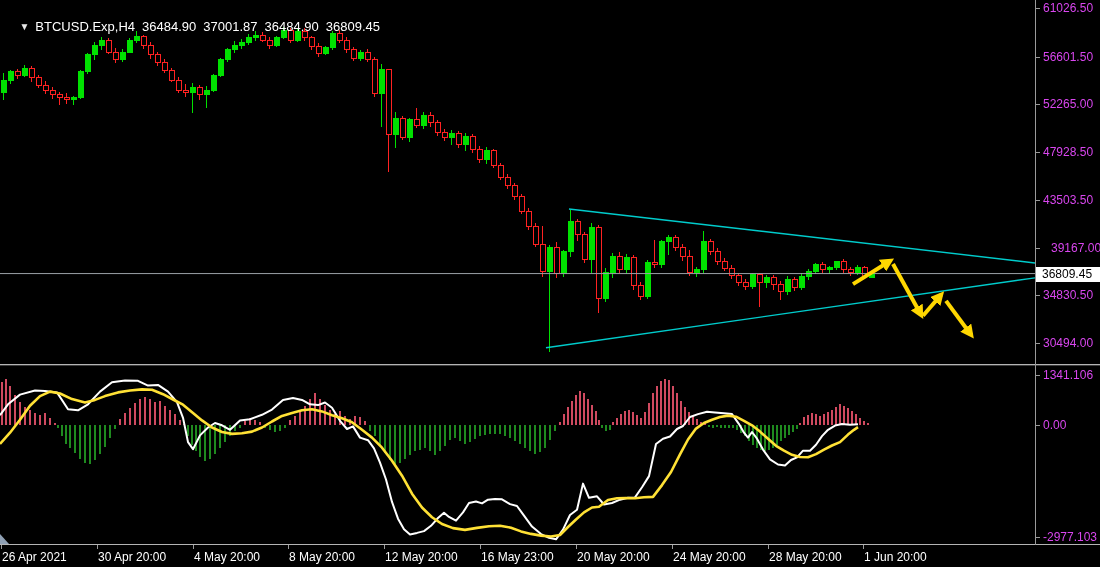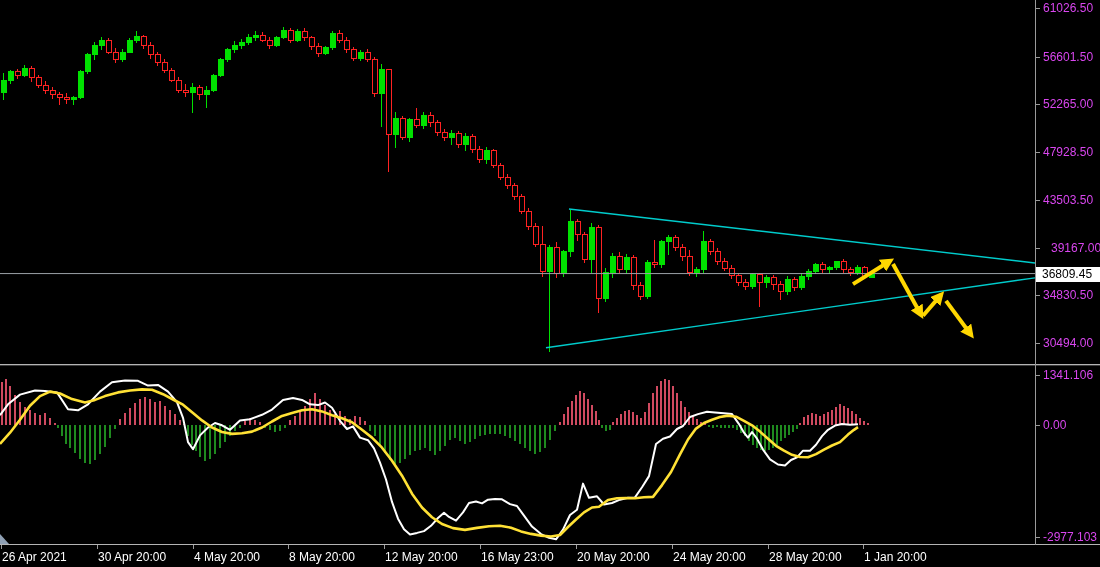--- a/index.html
+++ b/index.html
@@ -489,20 +489,23 @@
         <rect x="851.25" y="43.06542056074766" width="1.5" height="14.205607476635514" fill="#d04a60"></rect>
         <rect x="855.25" y="46.05607476635514" width="1.5" height="11.214953271028037" fill="#d04a60"></rect>
         <rect x="859.25" y="49.794392523364486" width="1.5" height="7.476635514018689" fill="#d04a60"></rect>
         <rect x="863.25" y="52.78504672897196" width="1.5" height="4.485981308411212" fill="#d04a60"></rect>
         <rect x="867.25" y="55.02803738317757" width="1.5" height="2.242990654205606" fill="#d04a60"></rect>
       </g>
       <polyline points="0,47.2 8,36.3 20,26.6 35,22.5 45,22.9 57,24.4 68,41.2 78,42.3 88,36.3 100,23.6 112,14.3 125,12.4 138,12.8 148,17.6 158,16.9 168,23.6 177,34.1 183,49.8 188,74.1 193,81.2 200,67.4 208,59.5 215,55.0 222,57.3 230,61.8 240,52.4 250,51.3 262,46.8 272,41.6 283,31.9 293,30.0 302,31.9 310,36.3 318,37.1 325,34.5 332,39.7 340,52.8 347,61.0 353,58.4 360,69.6 368,72.2 374,80.4 380,94.7 386,111.5 392,133.9 398,150.7 404,161.2 410,166.4 417,164.9 424,163.1 431,157.8 438,150.0 444,144.7 449,148.9 456,152.6 463,144.4 469,135.0 476,133.5 482,135.4 488,131.7 495,130.9 502,131.3 510,136.1 517,138.0 524,147.7 532,158.6 541,166.1 549,169.8 556,171.3 563,161.6 570,147.0 577,141.8 583,115.6 589,129.8 597,128.3 604,136.5 612,135.0 620,131.7 628,129.8 635,129.4 642,119.3 649,108.1 656,76.0 663,70.7 670,68.5 677,61.0 683,58.0 690,49.0 698,46.1 707,43.8 715,44.6 724,45.3 732,46.1 739,56.1 744,64.7 748,69.6 752,64.0 757,70.7 763,81.6 770,91.3 778,96.5 785,97.6 791,92.0 797,89.4 803,82.7 810,82.7 816,76.7 822,68.1 828,61.8 835,57.6 842,56.1 850,56.7 858,56.3" fill="none" stroke="#ffffff" stroke-width="2" stroke-linejoin="round"></polyline>
       <polyline points="0,76.0 10,64.7 20,51.7 30,37.8 40,28.1 50,23.6 60,25.5 72,31.1 85,34.5 95,31.9 105,28.1 118,24.4 130,22.5 142,21.4 152,21.8 163,26.2 173,31.5 183,36.7 193,44.9 202,52.4 212,59.5 222,64.0 232,65.9 242,65.3 252,63.6 262,59.5 272,53.5 282,47.9 292,44.9 302,42.3 312,41.2 322,43.4 332,47.2 342,50.2 352,54.3 362,61.8 372,69.6 382,79.7 392,92.8 402,107.7 412,125.7 422,139.5 432,149.2 442,156.0 453,160.1 465,161.9 477,159.9 489,158.2 500,157.8 511,159.7 521,163.4 531,165.9 541,167.6 551,168.5 560,167.0 568,159.0 576,151.5 584,144.4 592,139.5 599,138.8 608,132.0 617,130.2 626,130.0 635,130.2 644,129.2 653,128.9 662,117.1 671,104.0 680,86.4 688,71.5 696,60.6 704,55.0 712,51.7 720,49.0 728,47.6 736,48.7 744,52.8 752,57.3 760,63.6 768,70.7 776,77.8 784,82.7 792,86.8 800,89.0 808,89.2 816,86.1 824,81.6 832,77.5 840,74.1 848,66.6 854,61.8 858,59.1" fill="none" stroke="#ffe135" stroke-width="2.6" stroke-linejoin="round"></polyline>
     </svg>
 
+  <div id="chart-title">
+    <span class="marker">▼</span><span>BTCUSD.Exp,H4</span><span class="ohlc"><span>36484.90</span><span>37001.87</span><span>36484.90</span><span>36809.45</span></span>
+  </div>
 
 
   <div class="sep" id="sep-main-light" style="top: 364px; background: rgb(180, 180, 180);"></div>
   <div class="sep" id="sep-main-dark" style="top: 365px; background: rgb(60, 60, 60);"></div>
   <div class="sep" id="sep-bottom-light" style="top: 544px; background: rgb(180, 180, 180);"></div>
 
   <div id="axis-line"></div>
   <div id="right-axis">
       <div class="price-label" style="top: 1.04257px;">61026.50</div>
       <div class="axis-tick" style="top: 8.04257px;"></div>
@@ -542,17 +545,17 @@
       <div class="time-label" style="left: 385px;">12 May 20:00</div>
       <div class="time-tick" style="left: 480px;"></div>
       <div class="time-label" style="left: 481px;">16 May 23:00</div>
       <div class="time-tick" style="left: 576px;"></div>
       <div class="time-label" style="left: 577px;">20 May 20:00</div>
       <div class="time-tick" style="left: 672px;"></div>
       <div class="time-label" style="left: 673px;">24 May 20:00</div>
       <div class="time-tick" style="left: 768px;"></div>
       <div class="time-label" style="left: 769px;">28 May 20:00</div>
       <div class="time-tick" style="left: 863px;"></div>
-      <div class="time-label" style="left: 864px;">1 Jan 20:00</div>
+      <div class="time-label" style="left: 864px;">1 Jun 20:00</div>
     </div>
 
   <div id="corner-triangle"></div>
 </div>
 
 </body></html>

